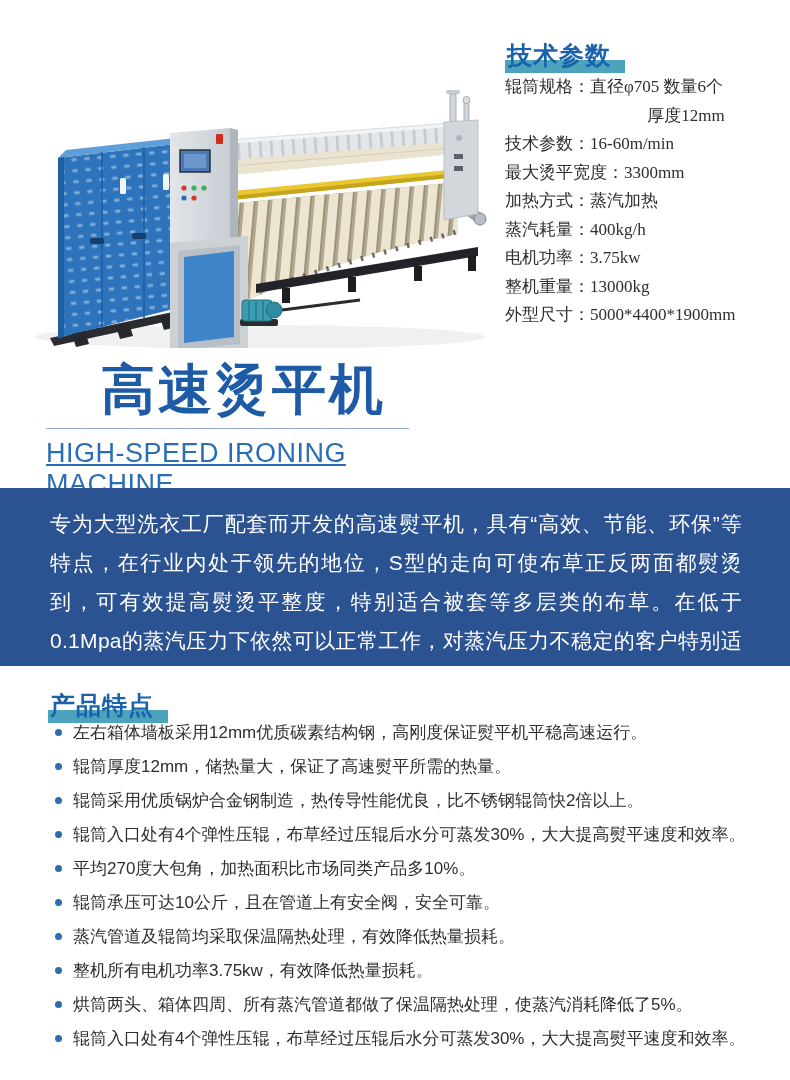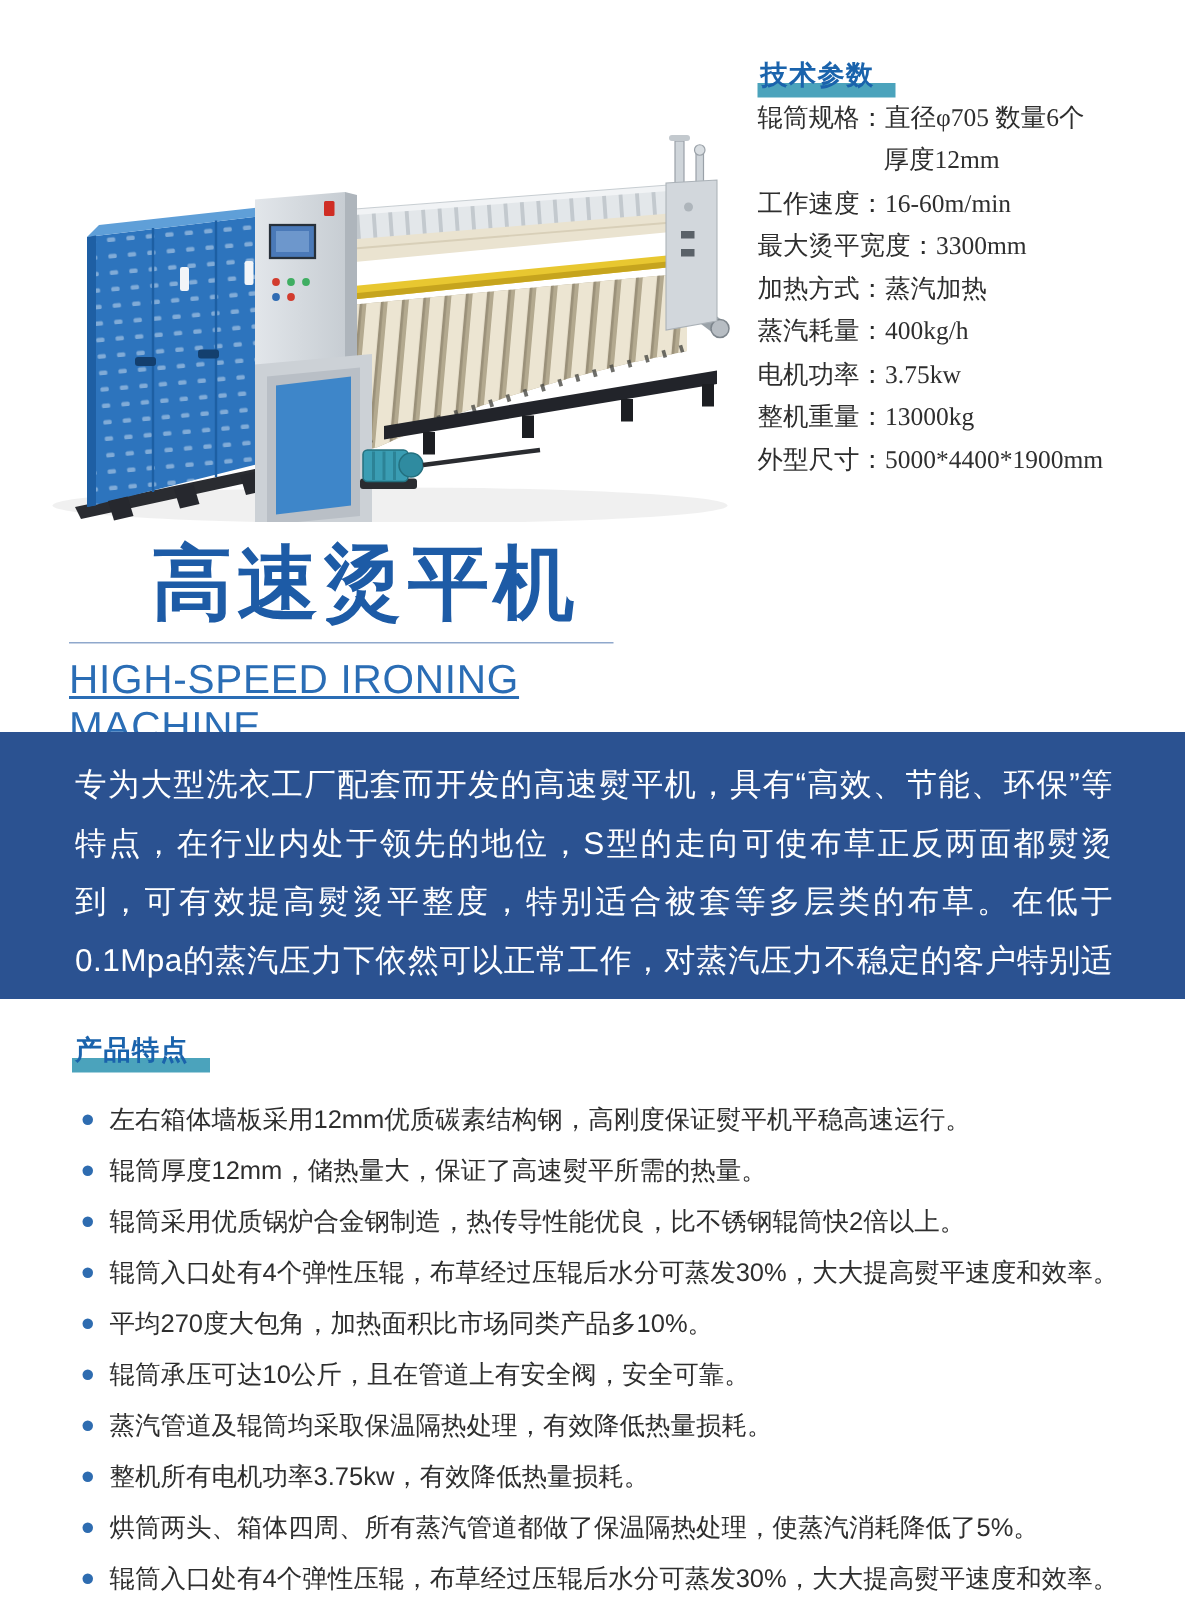--- a/index.html
+++ b/index.html
@@ -12,44 +12,44 @@
   *{margin:0;padding:0;box-sizing:border-box;}
   html,body{width:790px;height:1080px;background:#ffffff;overflow:hidden;}
   body{position:relative;font-family:"Liberation Sans","DejaVu Sans",sans-serif;color:var(--text-dark);}
 
   
   .machine-wrap{position:absolute;left:20px;top:38px;width:470px;height:310px;}
   .machine-wrap svg{display:block;width:100%;height:100%;}
 
   
   .tech{position:absolute;left:505px;top:40px;width:278px;}
-  .sec-heading{display:inline-block;font-size:18px;font-weight:800;color:var(--brand-blue);
+  .sec-heading{display:inline-block;font-size:25px;font-weight:800;color:var(--brand-blue);
     letter-spacing:1px;line-height:1.2;padding:0 14px 3px 2px;
     background:linear-gradient(to bottom,rgba(0,0,0,0) 62%,var(--teal-highlight) 62%);}
   .spec-list{margin-top:0;}
   .spec-row{font-size:17px;line-height:28.5px;color:var(--text-dark);font-weight:500;
     display:flex;white-space:nowrap;}
-  .spec-row.indent{padding-left:84px;}
+  .spec-row.indent{padding-left:84px;justify-content:center;}
   .spec-label{flex:none;}
   .spec-value{flex:none;font-family:Liberation Serif, serif;}
 
   
   .title-block{position:absolute;left:46px;top:360px;width:420px;}
   .title-zh{font-size:54px;font-weight:800;color:#1d5ba6;letter-spacing:3px;line-height:1.1;padding-left:55px;}
   .title-divider{margin-top:9px;width:363px;height:1px;background:#8fa8cc;}
   .title-en{margin-top:9px;font-size:27px;font-weight:500;color:#2a6db5;letter-spacing:0.5px;text-decoration:underline;}
 
   
   .banner{position:absolute;left:0;top:488px;width:790px;height:178px;background:var(--banner-bg);}
   .banner p{padding:16px 48px 0 50px;font-size:21px;line-height:39px;color:#ffffff;
     text-align:justify;letter-spacing:0.3px;}
 
   
   .features{position:absolute;left:48px;top:690px;width:720px;}
-  .feature-list{list-style:none;margin-top:22px;}
+  .feature-list{list-style:none;}
   .feature-item{display:flex;align-items:flex-start;margin-bottom:14px;font-size:17px;
     line-height:20px;color:var(--text-dark);font-weight:500;}
   .dot{flex:none;width:7px;height:7px;border-radius:50%;background:var(--bullet-blue);
     margin:6px 11px 0 7px;}
   .feature-text{white-space:nowrap;}
 </style>
 </head>
 <body>
 
 <div class="machine-wrap">
@@ -163,21 +163,21 @@
 
   <div class="spec-row">
         <span class="spec-label">辊筒规格：</span>
         <span class="spec-value">直径φ705 数量6个</span>
       </div>
       <div class="spec-row indent">
         <span class="spec-label"></span>
         <span class="spec-value">厚度12mm</span>
       </div>
       <div class="spec-row">
-        <span class="spec-label">工作速度：</span>
+        <span class="spec-label">技术参数：</span>
         <span class="spec-value">16-60m/min</span>
       </div>
       <div class="spec-row">
         <span class="spec-label">最大烫平宽度：</span>
         <span class="spec-value">3300mm</span>
       </div>
       <div class="spec-row">
         <span class="spec-label">加热方式：</span>
         <span class="spec-value">蒸汽加热</span>
       </div>

